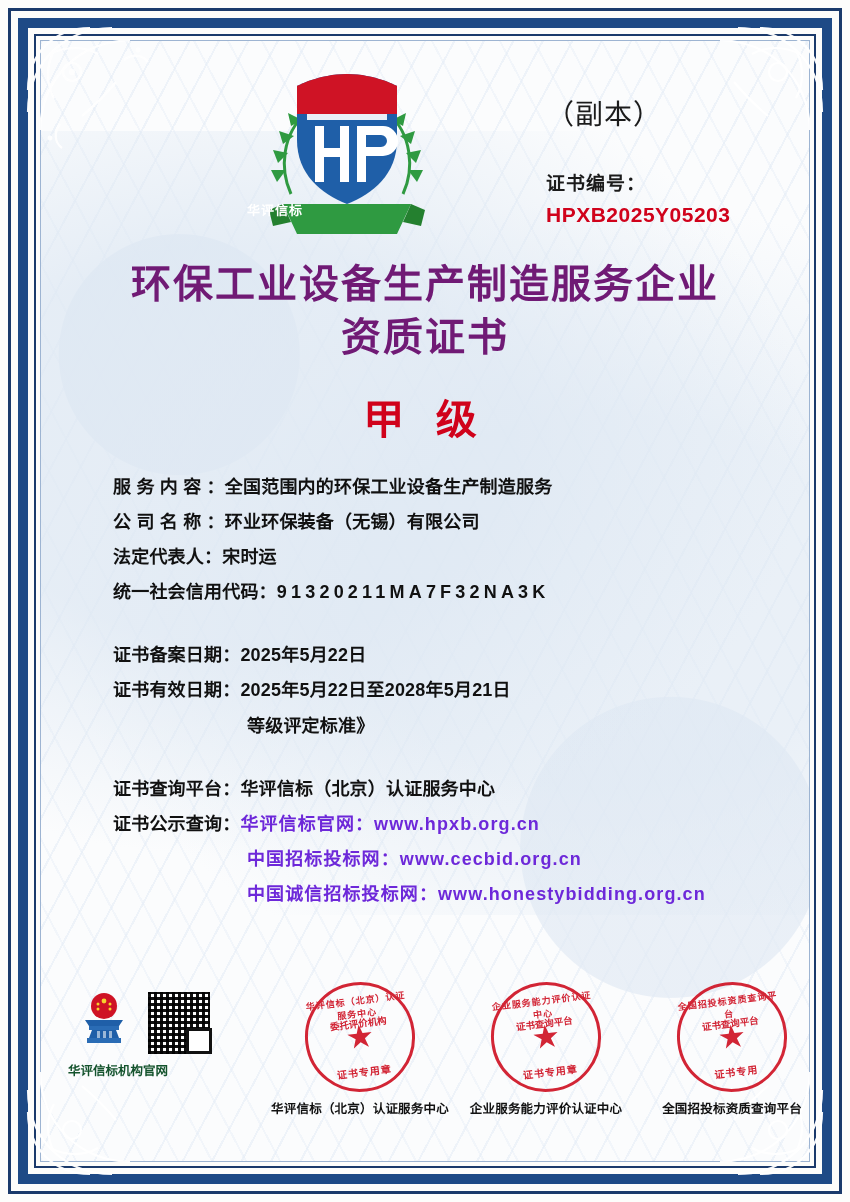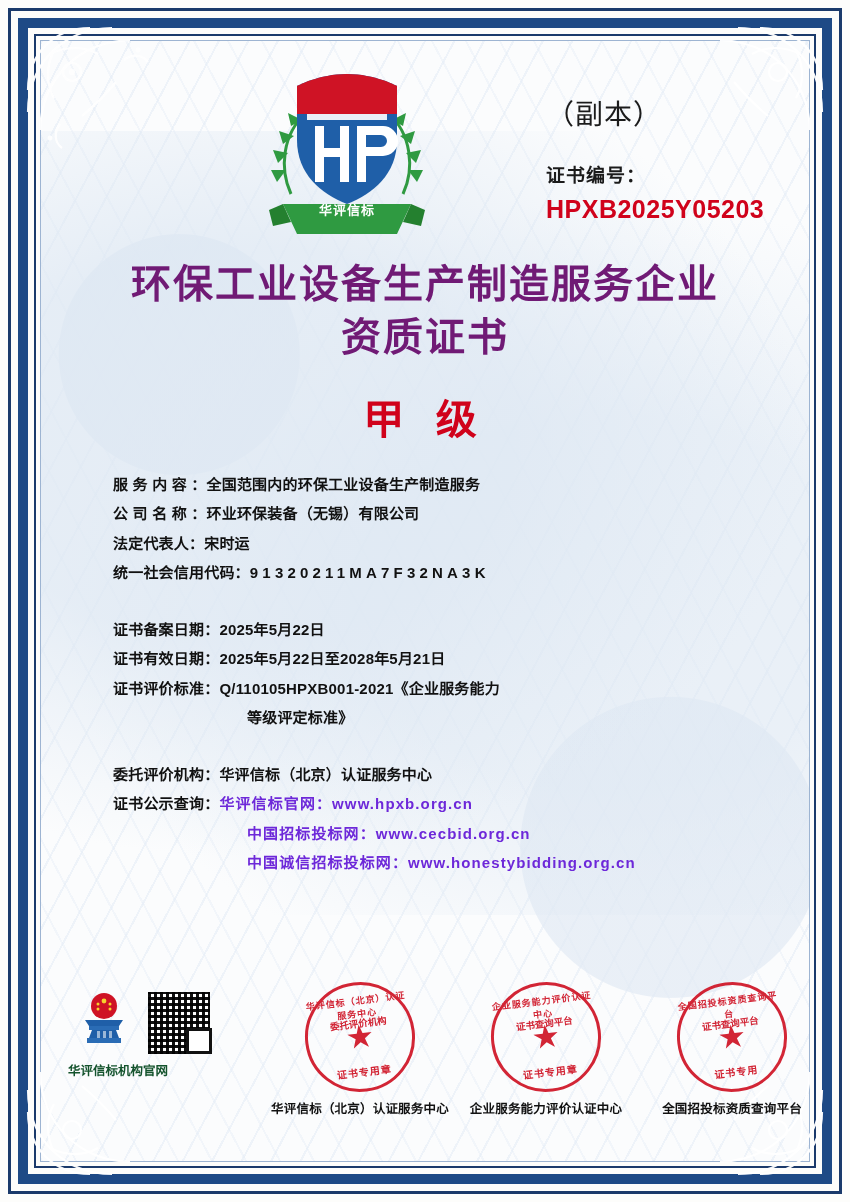--- a/index.html
+++ b/index.html
@@ -87,49 +87,48 @@
     transform: translateX(-50%);
     margin-left: -78px;
     top: 0;
     width: 200px;
     height: 185px;
   }
   .logo-text-cn {
     position: absolute;
     left: 0; right: 0;
     bottom: 28px;
-    text-align: center;
     color: #ffffff;
     font-size: 13px;
     letter-spacing: 1px;
     font-weight: bold;
   }
 
   .head-right {
     position: absolute;
     right: 74px;
     top: 30px;
     width: 230px;
     text-align: left;
   }
   .copy-label {
     font-size: 28px;
     color: #1b1b1b;
     letter-spacing: 1px;
   }
   .cert-no-label {
-    margin-top: 28px;
+    margin-top: 36px;
     font-size: 19px;
     color: #1b1b1b;
     font-weight: bold;
     letter-spacing: 1px;
   }
   .cert-no-value {
     margin-top: 8px;
-    font-size: 25px;
+    font-size: 21px;
     color: #d0021b;
     font-weight: bold;
     letter-spacing: 0.5px;
   }
 
   
   .title-block {
     position: absolute;
     left: 60px; right: 60px;
     top: 258px;
@@ -153,21 +152,21 @@
   
   .fields {
     position: absolute;
     left: 113px;
     right: 60px;
     top: 470px;
   }
   .frow {
     display: flex;
     align-items: baseline;
-    font-size: 15px;
+    font-size: 18px;
     font-weight: bold;
     color: #111111;
     line-height: 1.95;
     white-space: nowrap;
   }
   .flabel { letter-spacing: 0.2px; }
   .fvalue { letter-spacing: 0.2px; }
   .spaced { letter-spacing: 4.2px; }
   .group-gap { height: 28px; }
   .continuation {
@@ -425,32 +424,28 @@
     <div class="group-gap"></div>
 
     <div class="frow">
       <span class="flabel">证书备案日期：</span>
       <span class="fvalue">2025年5月22日</span>
     </div>
     <div class="frow">
       <span class="flabel">证书有效日期：</span>
       <span class="fvalue">2025年5月22日至2028年5月21日</span>
     </div>
-    <div class="frow">
-      <span class="flabel">证书评价标准：</span>
-      <span class="fvalue">Q/110105HPXB001-2021《企业服务能力</span>
-    </div>
     <div class="frow continuation">
       <span class="fvalue">等级评定标准》</span>
     </div>
 
     <div class="group-gap"></div>
 
     <div class="frow">
-      <span class="flabel">委托评价机构：</span>
+      <span class="flabel">证书查询平台：</span>
       <span class="fvalue">华评信标（北京）认证服务中心</span>
     </div>
     <div class="frow">
       <span class="flabel">证书公示查询：</span>
       <span class="fvalue link">华评信标官网：www.hpxb.org.cn</span>
     </div>
     <div class="frow continuation">
       <span class="fvalue link">中国招标投标网：www.cecbid.org.cn</span>
     </div>
     <div class="frow continuation">

